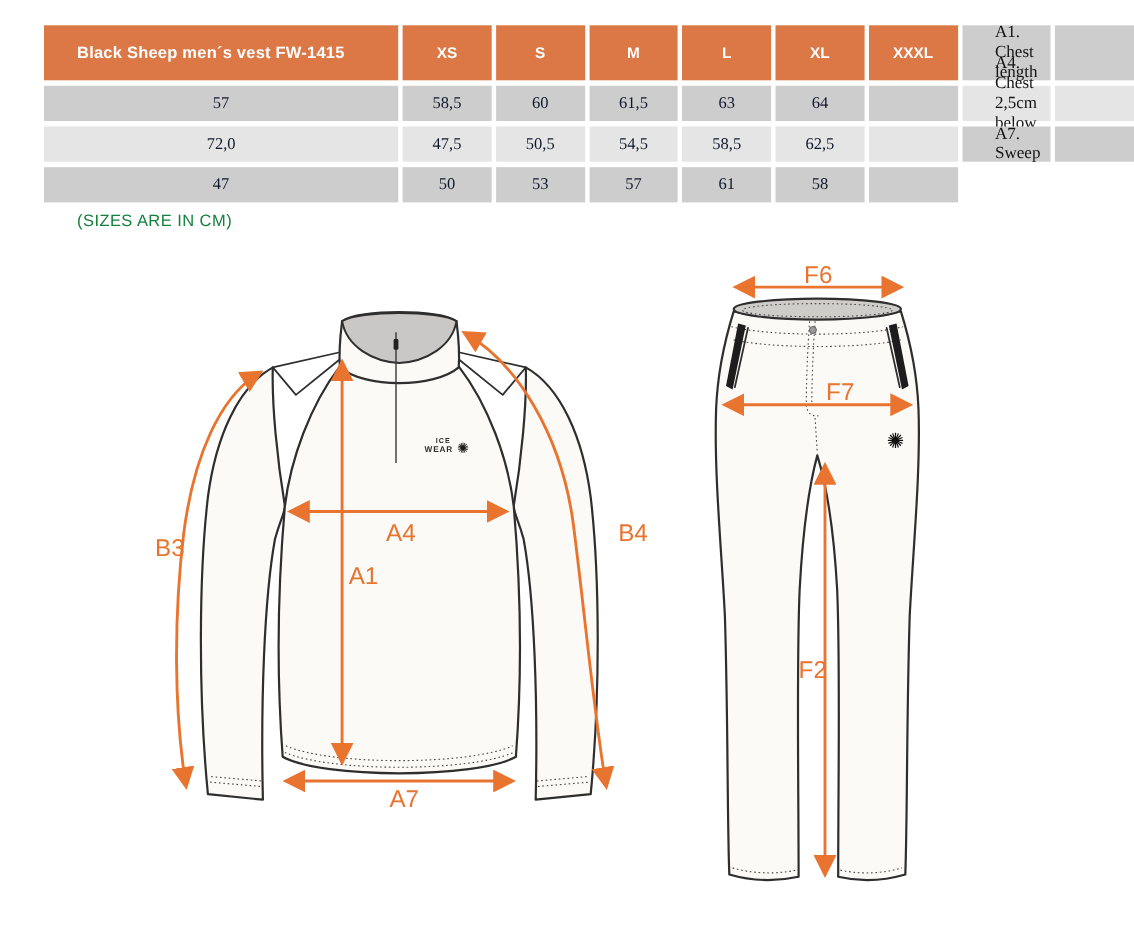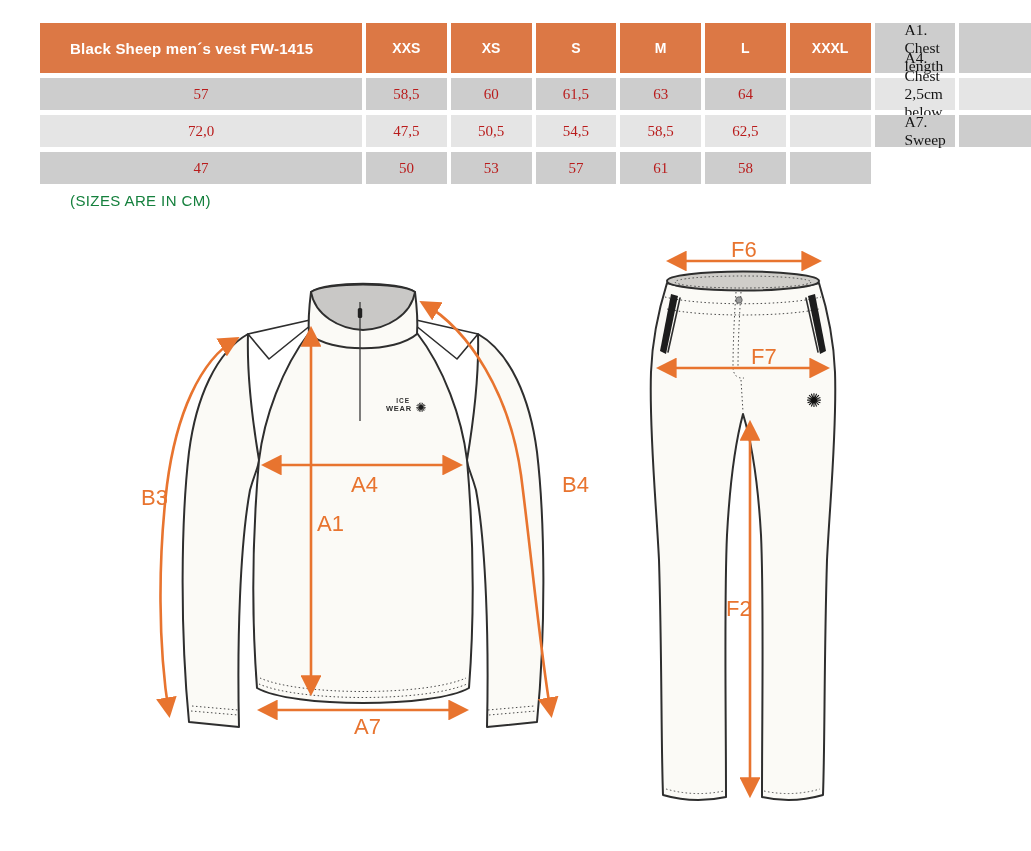--- a/index.html
+++ b/index.html
@@ -14,45 +14,45 @@
     grid-template-rows:50px 32px 32px 32px;
     column-gap:4px; row-gap:5px;
   }
   .cell { display:flex; align-items:center; justify-content:center; }
   .head { background:#DC7845; color:#ffffff; font-weight:bold; font-size:14px; }
   .title-cell { justify-content:flex-start; padding-left:30px; font-size:15px; letter-spacing:.2px; }
   .label-cell {
     justify-content:flex-start; padding-left:30px;
     font-family:"Liberation Serif", serif; font-size:15.5px; color:#141414;
   }
-  .val { font-family:"Liberation Serif", serif; font-size:15px; color:#b91c1c; }
+  .val { font-family:"Liberation Serif", serif; font-size:15px; color:#0f172a; }
   .r-dark { background:#CDCDCD; }
   .r-light { background:#E5E5E5; }
   .note {
     position:absolute; left:70px; top:192px; color:#15803d;
     font-size:15px; font-weight:500; letter-spacing:.4px;
   }
   svg.diagram { position:absolute; left:0; top:230px; }
   .garment { fill:#FBFAF6; stroke:#2e2e2e; stroke-width:2; stroke-linejoin:round; }
   .seam { fill:none; stroke:#2e2e2e; stroke-width:1.6; stroke-linecap:round; }
   .stitch { fill:none; stroke:#4a4a4a; stroke-width:1; stroke-dasharray:1.5 2.5; }
   .arrow { fill:none; stroke:#E8742F; stroke-width:2.6; }
   .mlabel { fill:#E8742F; font-family:"Liberation Sans",sans-serif; font-size:22px; }
   .logo-txt { fill:#2e2e2e; font-family:"Liberation Sans",sans-serif; font-weight:bold; }
 </style>
 </head>
 <body>
 
 <div class="size-table">
   <div class="cell head title-cell">Black Sheep men´s vest FW-1415</div>
-  <div class="cell head">XXS</div>
   <div class="cell head">XS</div>
   <div class="cell head">S</div>
   <div class="cell head">M</div>
   <div class="cell head">L</div>
+  <div class="cell head">XL</div>
   <div class="cell head">XXXL</div>
 
   <div class="cell r-dark label-cell">A1. Chest length</div>
   <div class="cell r-dark val"></div>
   <div class="cell r-dark val">57</div>
   <div class="cell r-dark val">58,5</div>
   <div class="cell r-dark val">60</div>
   <div class="cell r-dark val">61,5</div>
   <div class="cell r-dark val">63</div>
   <div class="cell r-dark val">64</div>

